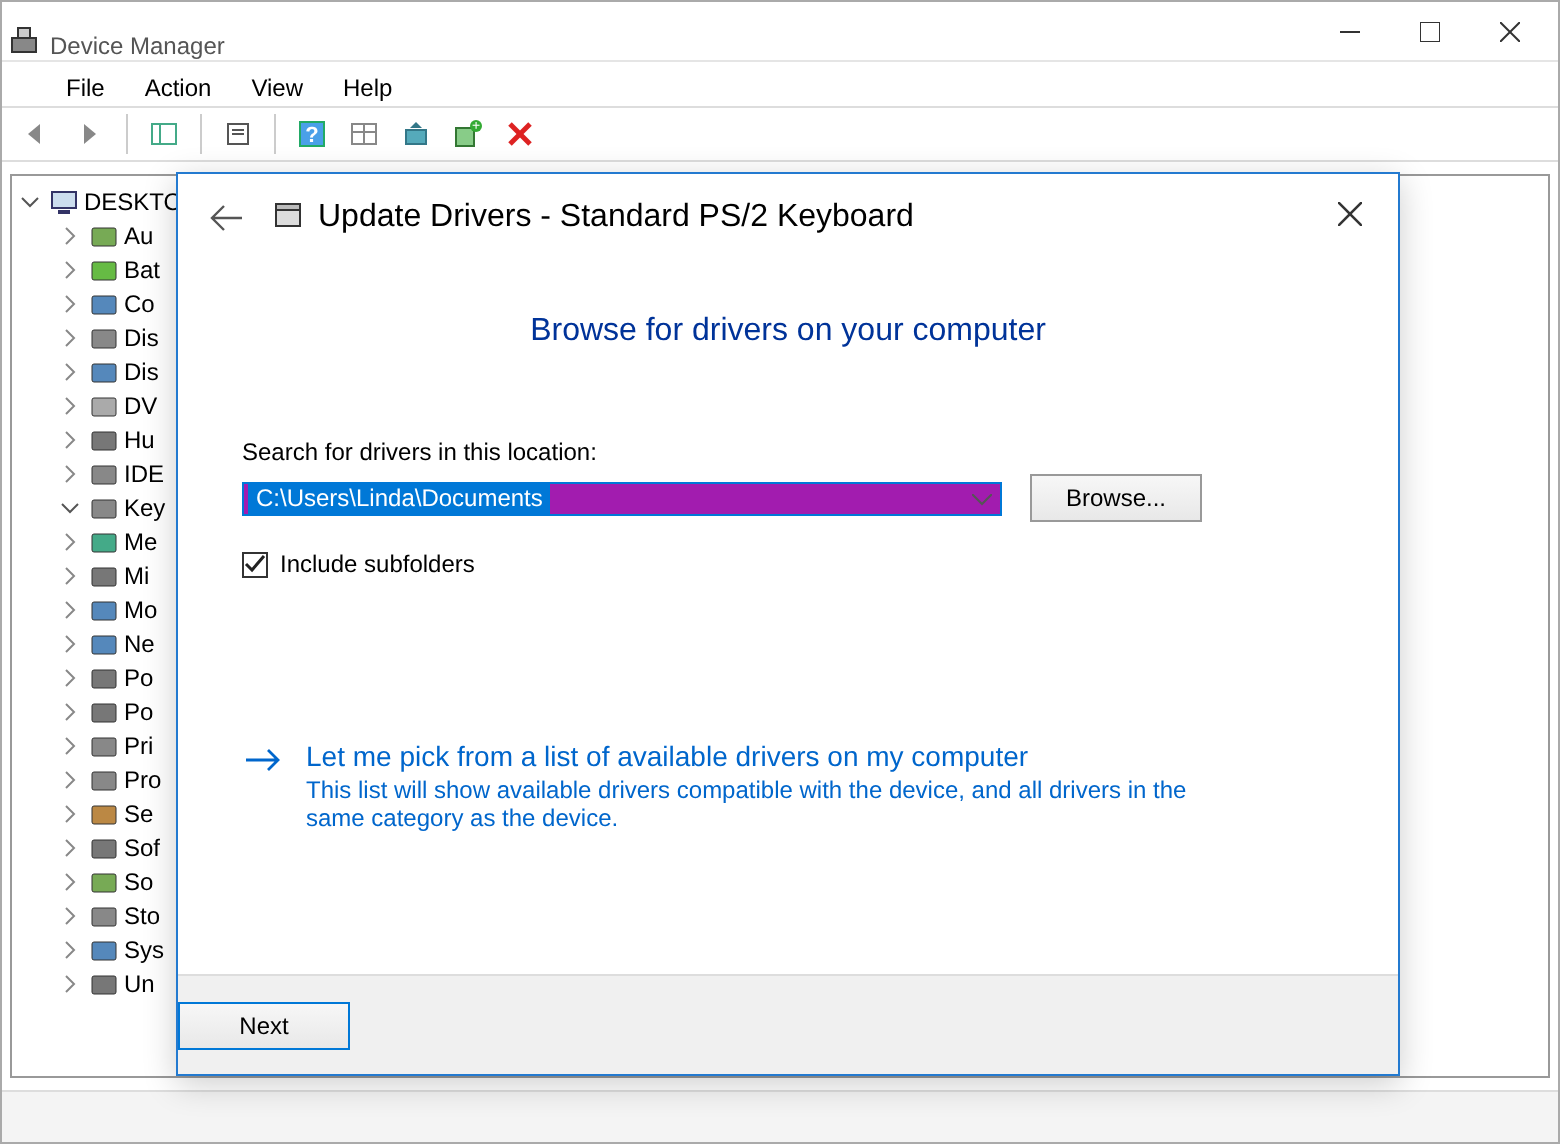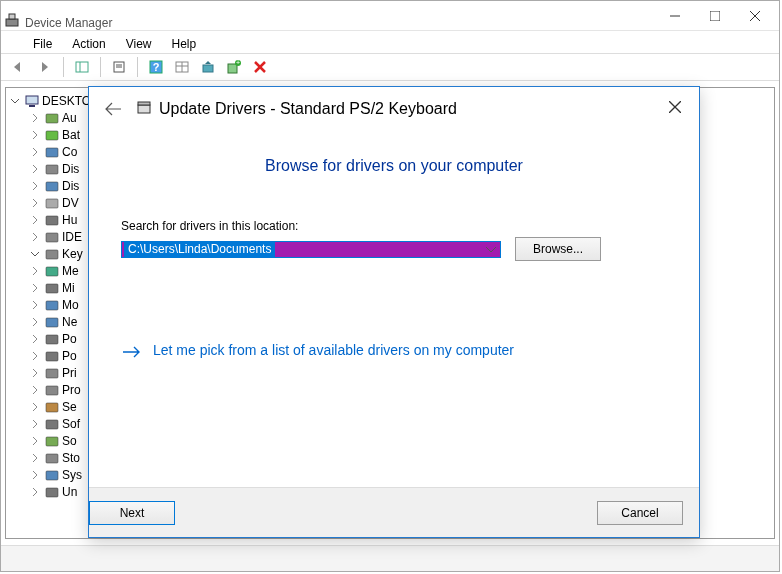--- a/index.html
+++ b/index.html
@@ -678,28 +678,36 @@
         <span class="path-value">C:\Users\Linda\Documents</span>
         <span class="path-arrow">
           <svg width="10" height="6">
               <path d="M0 0 L5 5 L10 0" fill="none" stroke="#555"></path>
             </svg>
         </span>
       </div>
       <button class="browse-btn">Browse...</button>
     </div>
 
+    <div class="checkbox-row">
+      <span class="checkbox">
+        <svg width="11" height="11">
+            <path d="M1 5 L4 8 L10 1" fill="none" stroke="#222" stroke-width="1.5"></path>
+          </svg>
+      </span>
+      <span>Include subfolders</span>
+    </div>
 
     <div class="option-block">
       <span class="option-arrow">
         <svg width="22" height="16">
             <path d="M2 8 L18 8 M13 3 L18 8 L13 13" fill="none" stroke="#0066cc" stroke-width="1.4"></path>
           </svg>
       </span>
       <div class="option-title">Let me pick from a list of available drivers on my computer</div>
+      <div class="option-desc">This list will show available drivers compatible with the device, and all drivers in the same category as the device.</div>
     </div>
   </div>
 
   <div class="dlg-footer">
     <button class="dlg-btn primary">Next</button>
-    <button class="dlg-btn">Cancel</button>
   </div>
 </div>
 
 </body></html>

